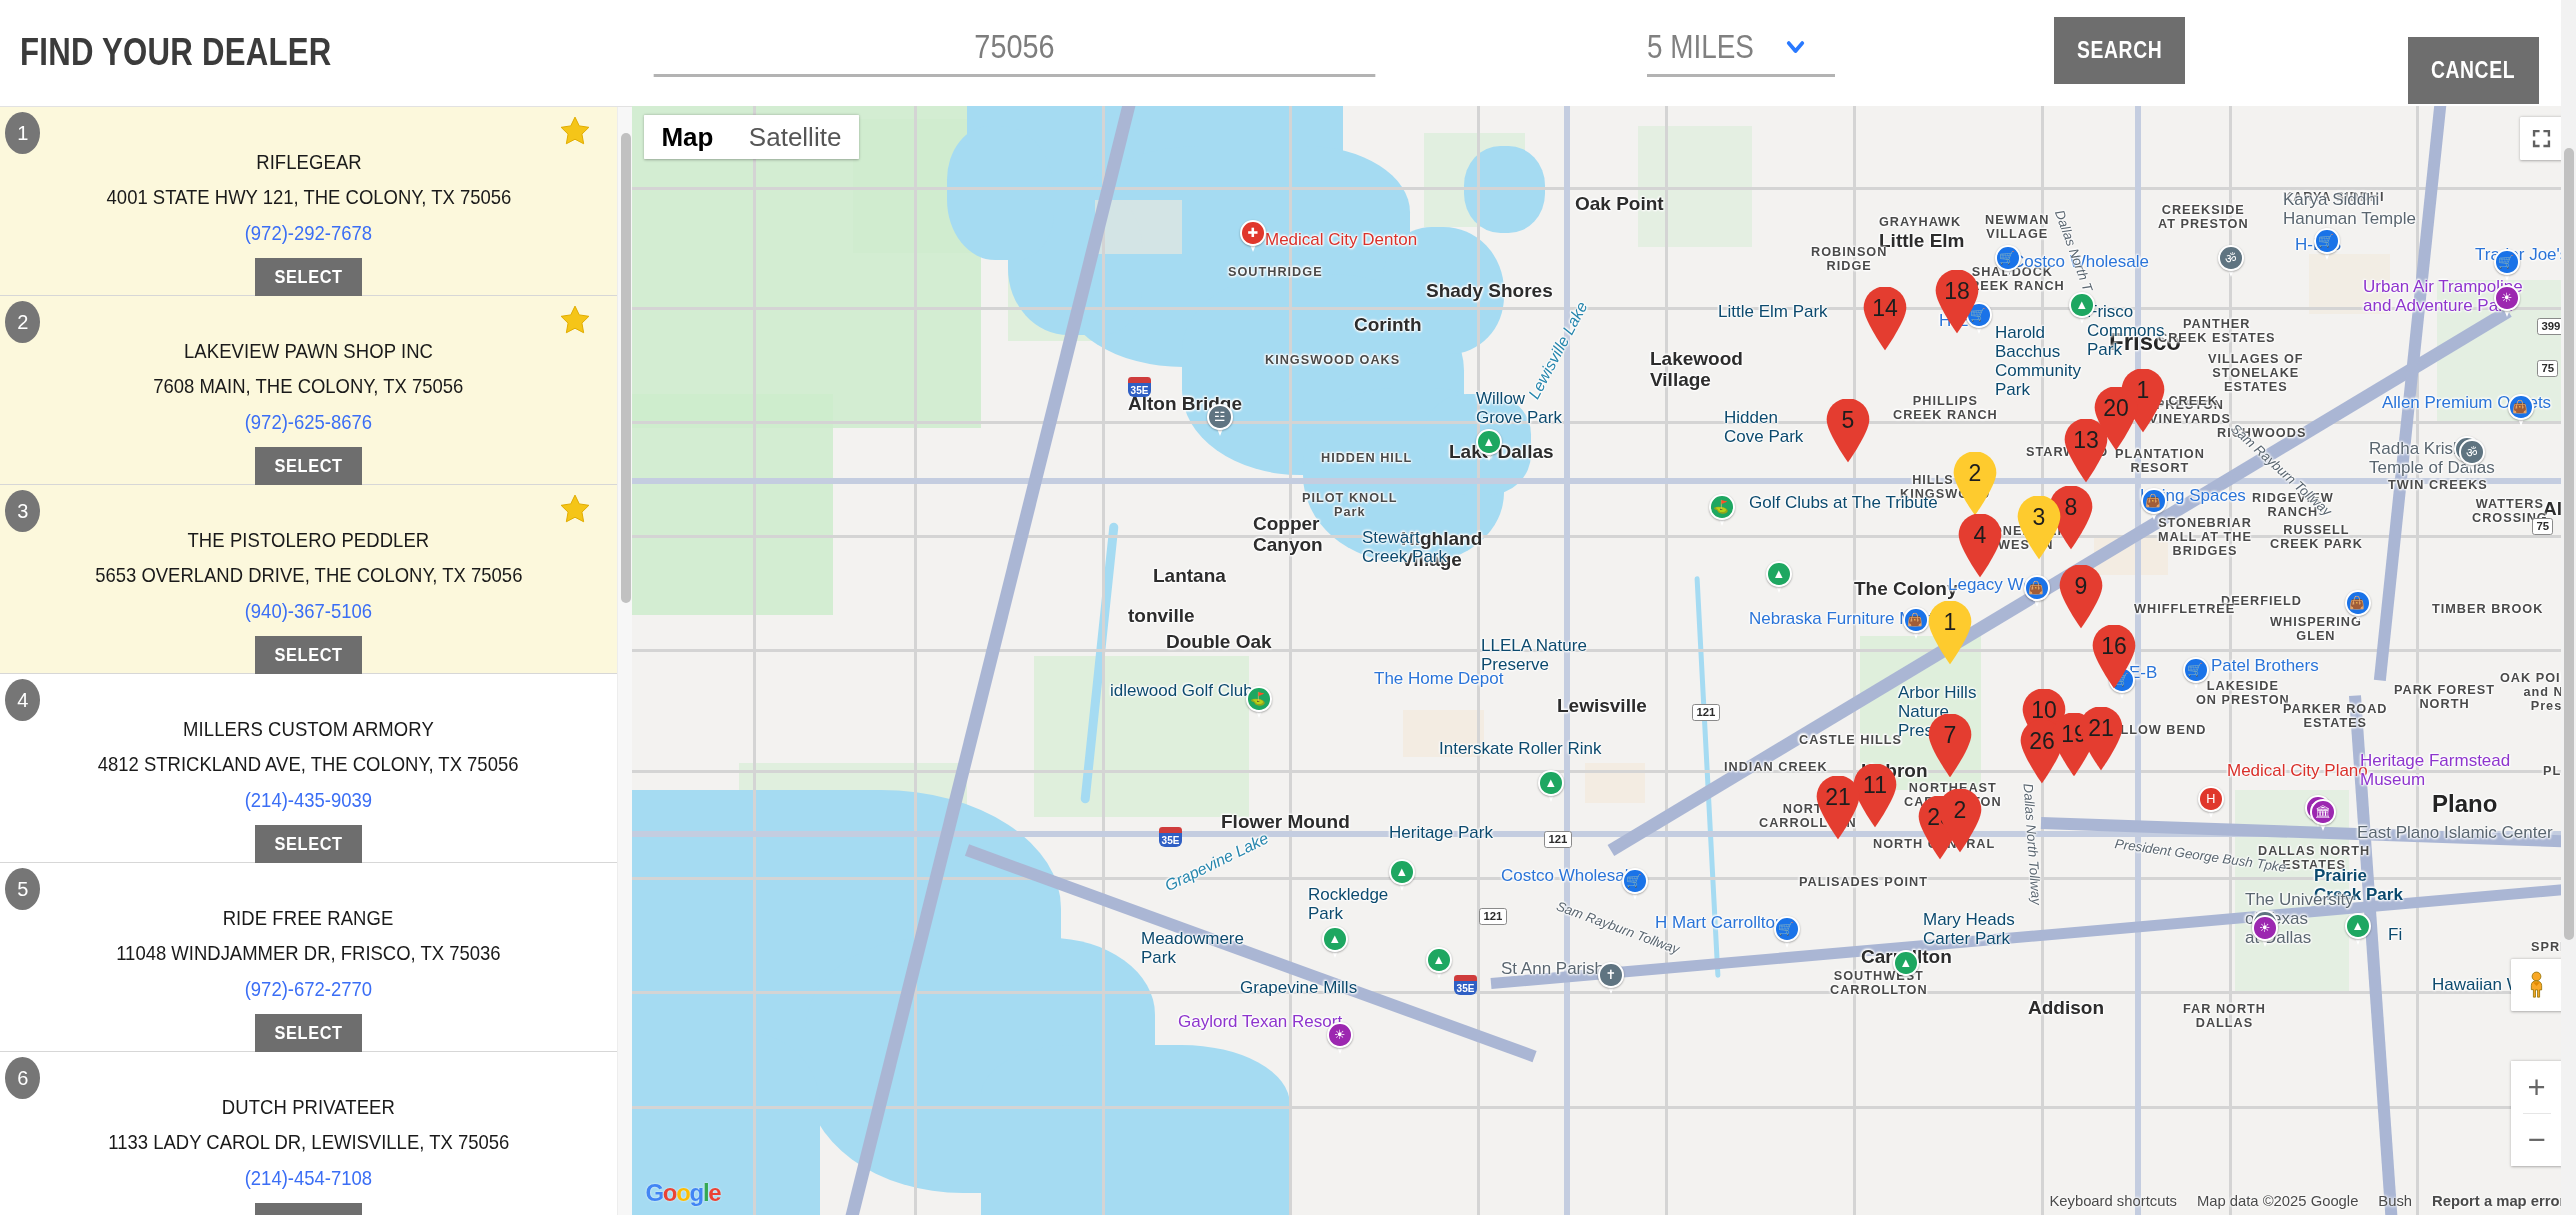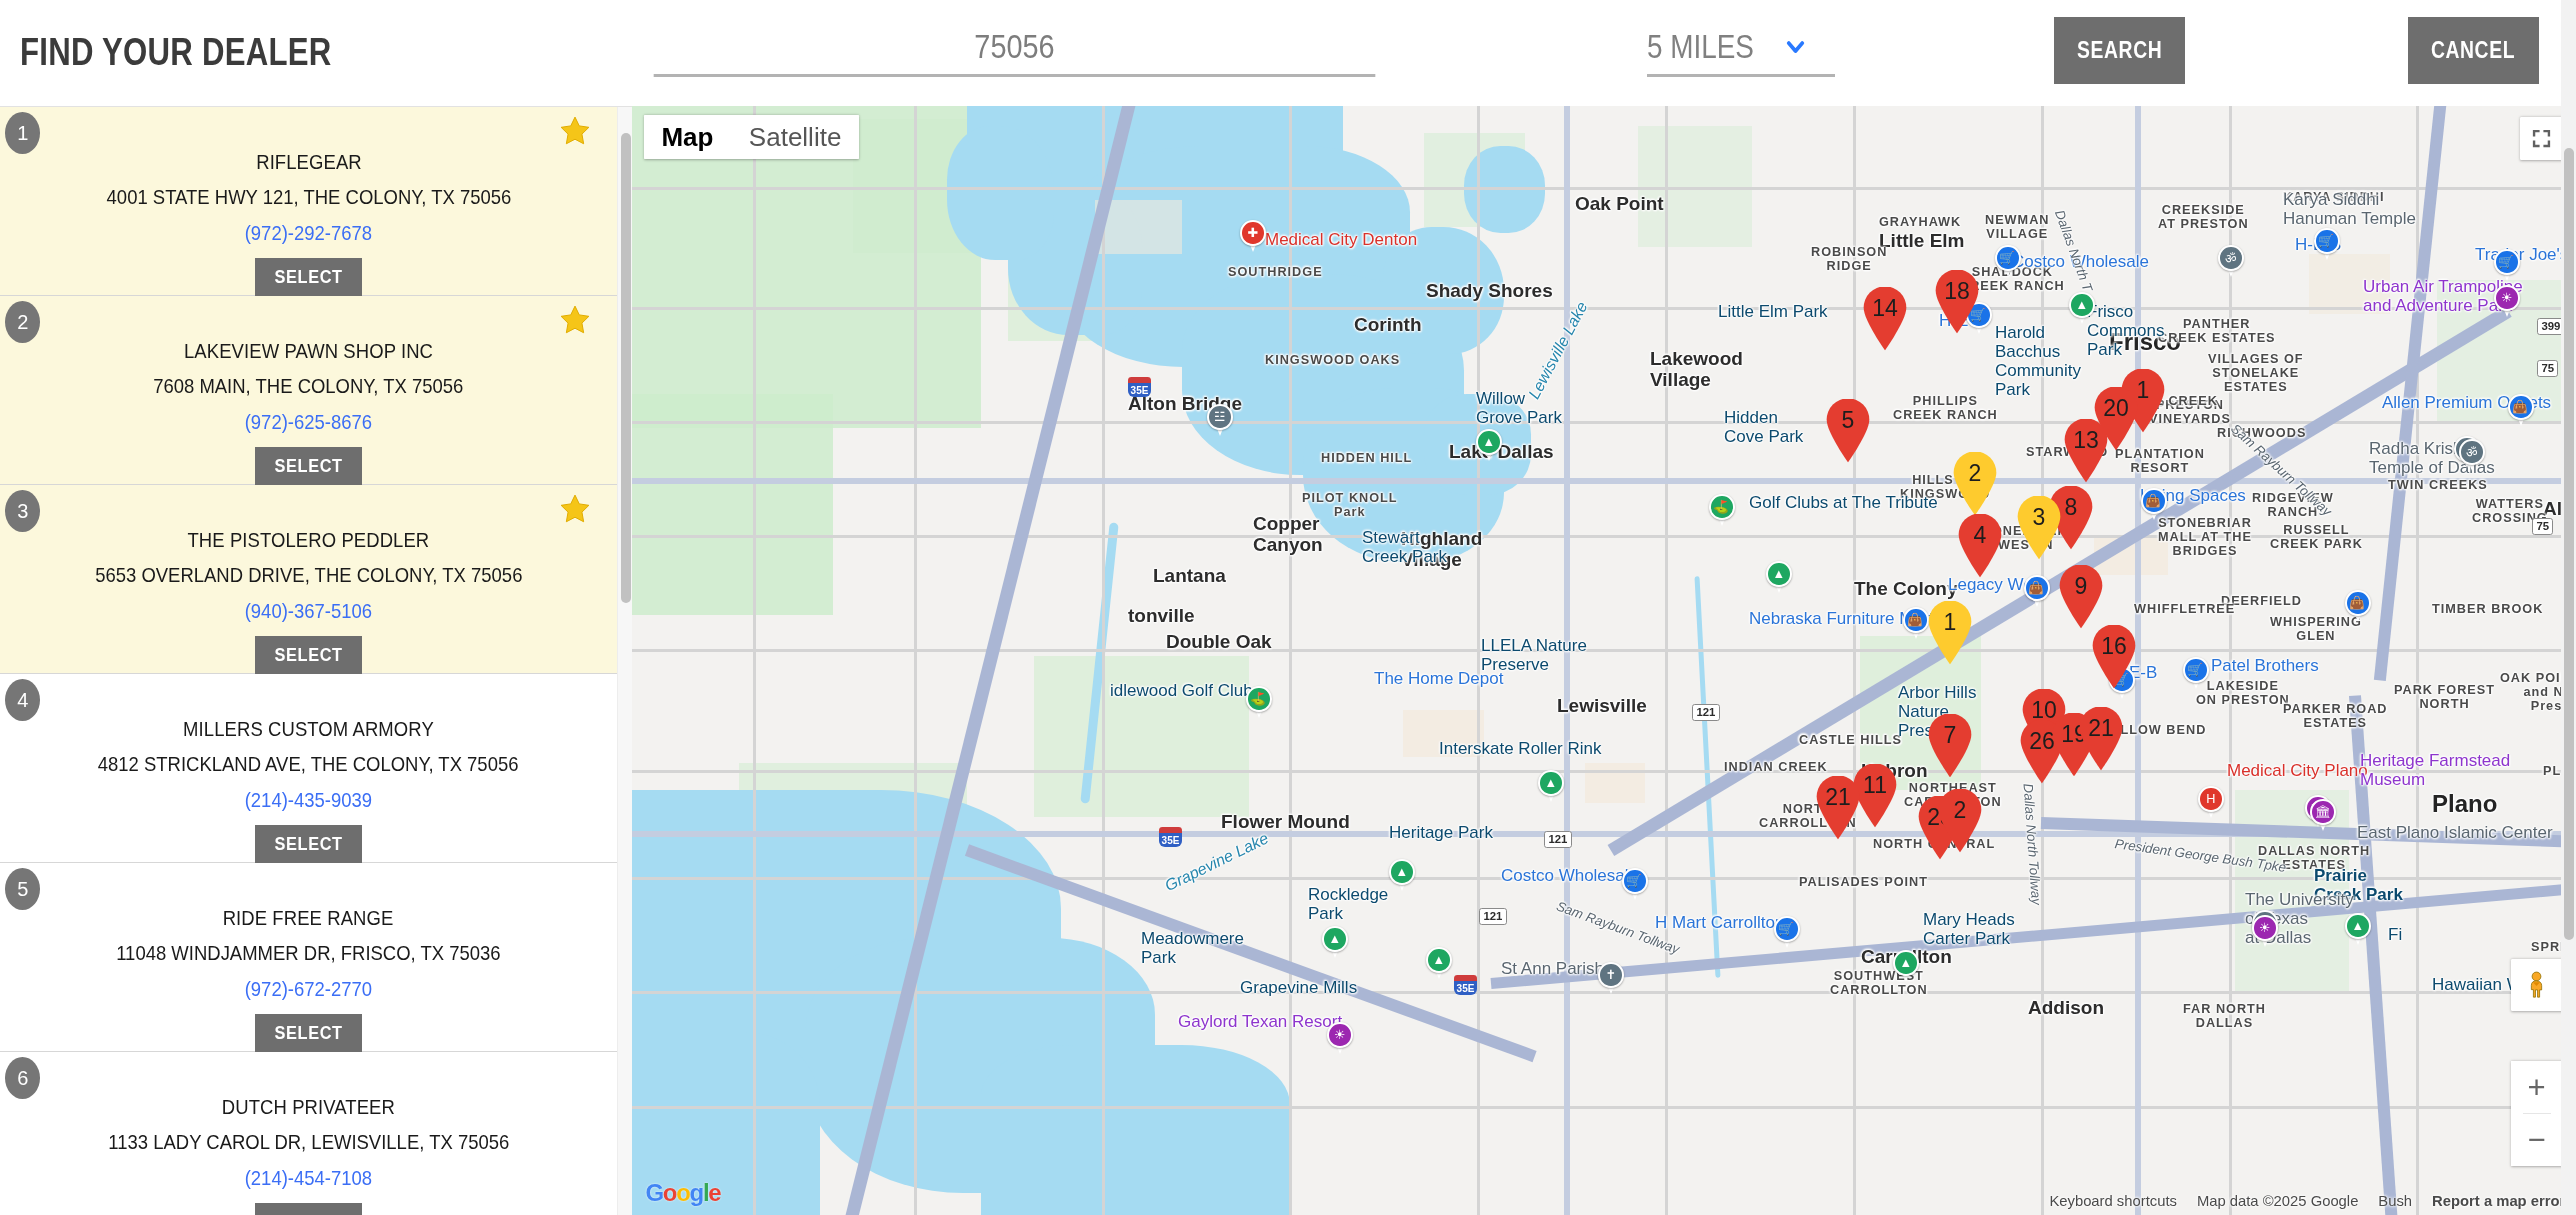--- a/index.html
+++ b/index.html
@@ -56,21 +56,21 @@
     position: absolute; top: 17.4px;
     height: 67px;
     background: #6e6e6e; color: #ffffff;
     border: none; cursor: pointer;
     font-family: "Liberation Sans", sans-serif;
     font-size: 23px; font-weight: bold; letter-spacing: 0.7px;
     display: flex; align-items: center; justify-content: center;
   }
   .hdr-btn span { transform: scaleX(0.84); display: inline-block; }
   #search-button { left: 2054px; width: 131px; }
-  #cancel-button { left: 2408px; width: 131px; }
+  #cancel-button { left: 2408px; width: 131px; margin-top: 20px; }
 
   
   #results-panel {
     position: absolute; left: 0; top: 106px;
     width: 632px; height: 1110px;
     background: #ffffff;
     overflow: hidden;
     border-top: 0.7px solid #e2e2e2;
   }
   #results-scroll {

